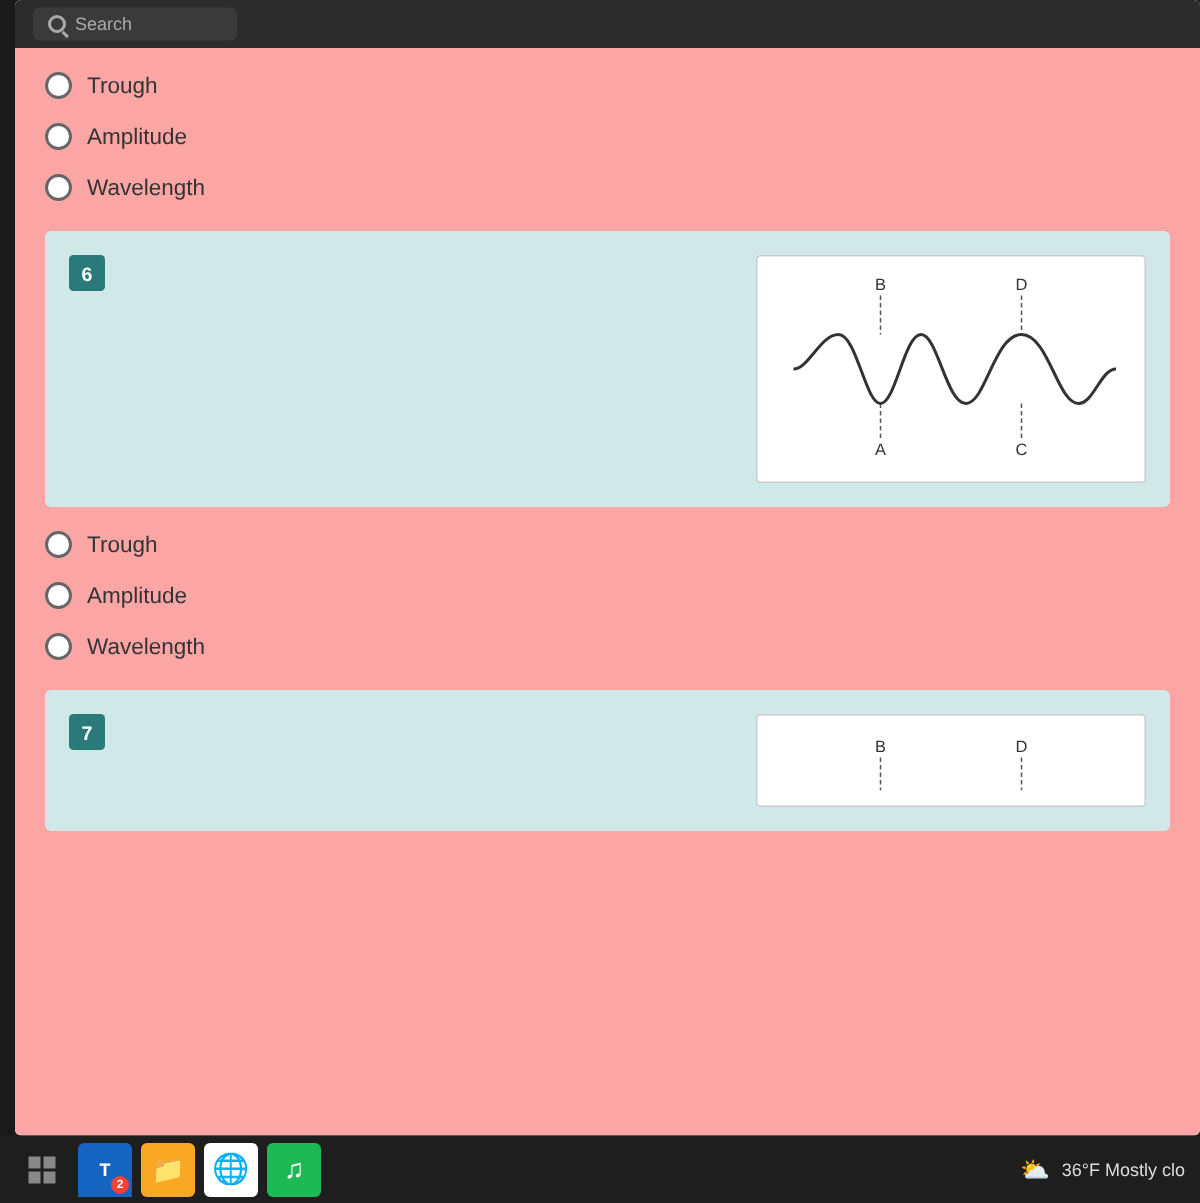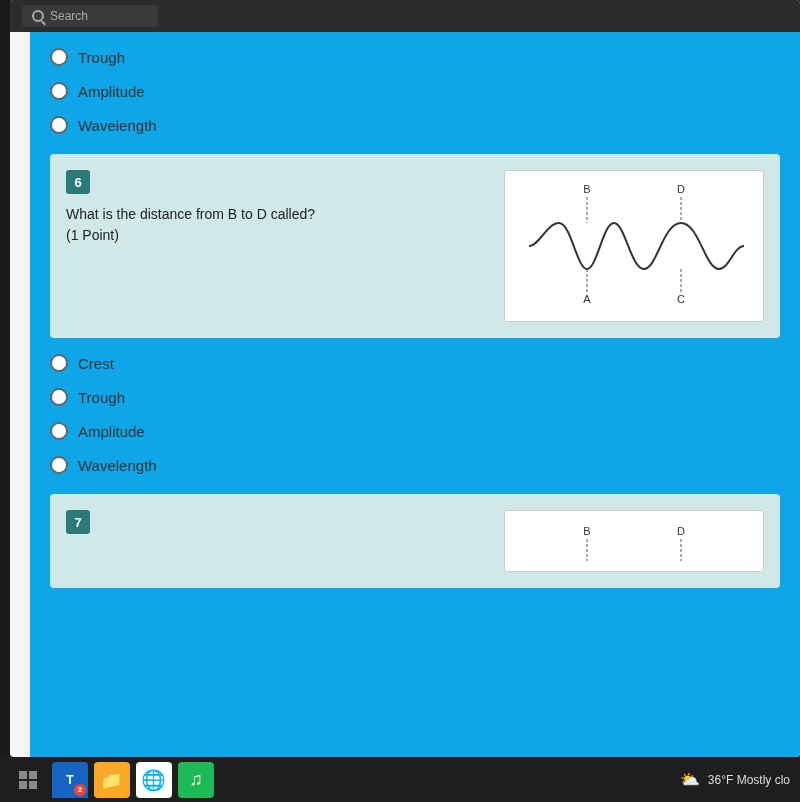--- a/index.html
+++ b/index.html
@@ -58,25 +58,24 @@
       right: -4px;
       transform: rotate(45deg);
     }
 
     .search-text {
       color: #aaa;
       font-size: 12px;
     }
 
     .content {
-      background: #0ea5e9;
+      background: #fca5a5;
       padding: 16px 20px;
       height: calc(100% - 32px);
       overflow-y: auto;
-      margin-left: 20px;
     }
 
     .radio-option {
       display: flex;
       align-items: center;
       gap: 10px;
       margin-bottom: 16px;
       cursor: pointer;
     }
 
@@ -277,24 +276,20 @@
       </div>
       <div class="radio-option">
         <div class="radio-circle"></div>
         <span class="radio-label">Wavelength</span>
       </div>
     </div>
 
     <div class="question-block">
       <div class="question-left">
         <div class="question-number-badge">6</div>
-        <div class="question-text">
-          <span>What is the distance from B to D called?</span><br>
-          <span>(1 Point)</span>
-        </div>
       </div>
       <div class="question-image">
 
         <svg class="wave-svg" viewBox="0 0 230 130">
 
           <text x="68" y="12" font-size="11" fill="#333" text-anchor="middle">B</text>
 
           <text x="162" y="12" font-size="11" fill="#333" text-anchor="middle">D</text>
 
           <line x1="68" y1="16" x2="68" y2="42" stroke="#555" stroke-width="1" stroke-dasharray="3,2"></line>
@@ -306,24 +301,20 @@
           <text x="68" y="122" font-size="11" fill="#333" text-anchor="middle">A</text>
 
           <text x="162" y="122" font-size="11" fill="#333" text-anchor="middle">C</text>
 
           <path d="M10,65 C20,65 28,42 40,42 C52,42 58,88 68,88 C78,88 84,42 95,42 C106,42 112,88 125,88 C138,88 144,42 162,42 C180,42 186,88 200,88 C210,88 215,65 225,65" fill="none" stroke="#333" stroke-width="2"></path>
         </svg>
       </div>
     </div>
 
     <div>
-      <div class="radio-option">
-        <div class="radio-circle"></div>
-        <span class="radio-label">Crest</span>
-      </div>
       <div class="radio-option">
         <div class="radio-circle"></div>
         <span class="radio-label">Trough</span>
       </div>
       <div class="radio-option">
         <div class="radio-circle"></div>
         <span class="radio-label">Amplitude</span>
       </div>
       <div class="radio-option">
         <div class="radio-circle"></div>

